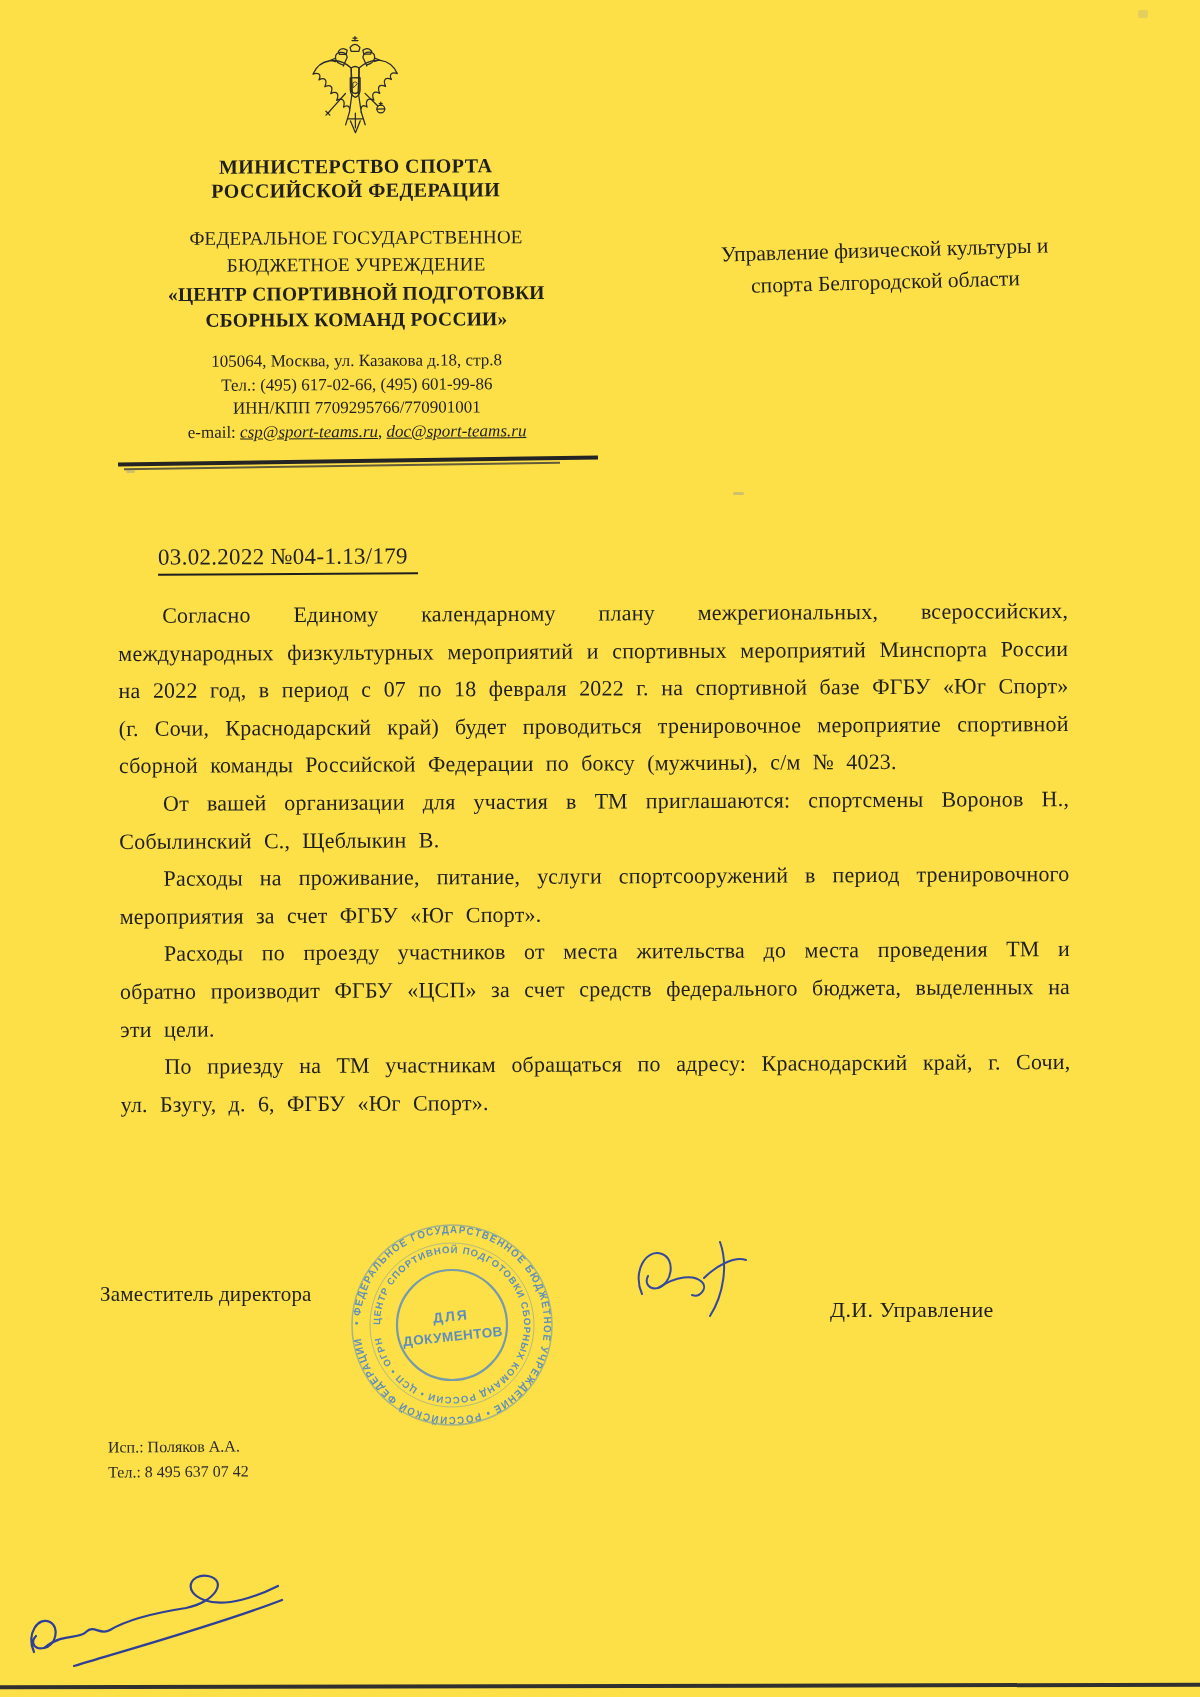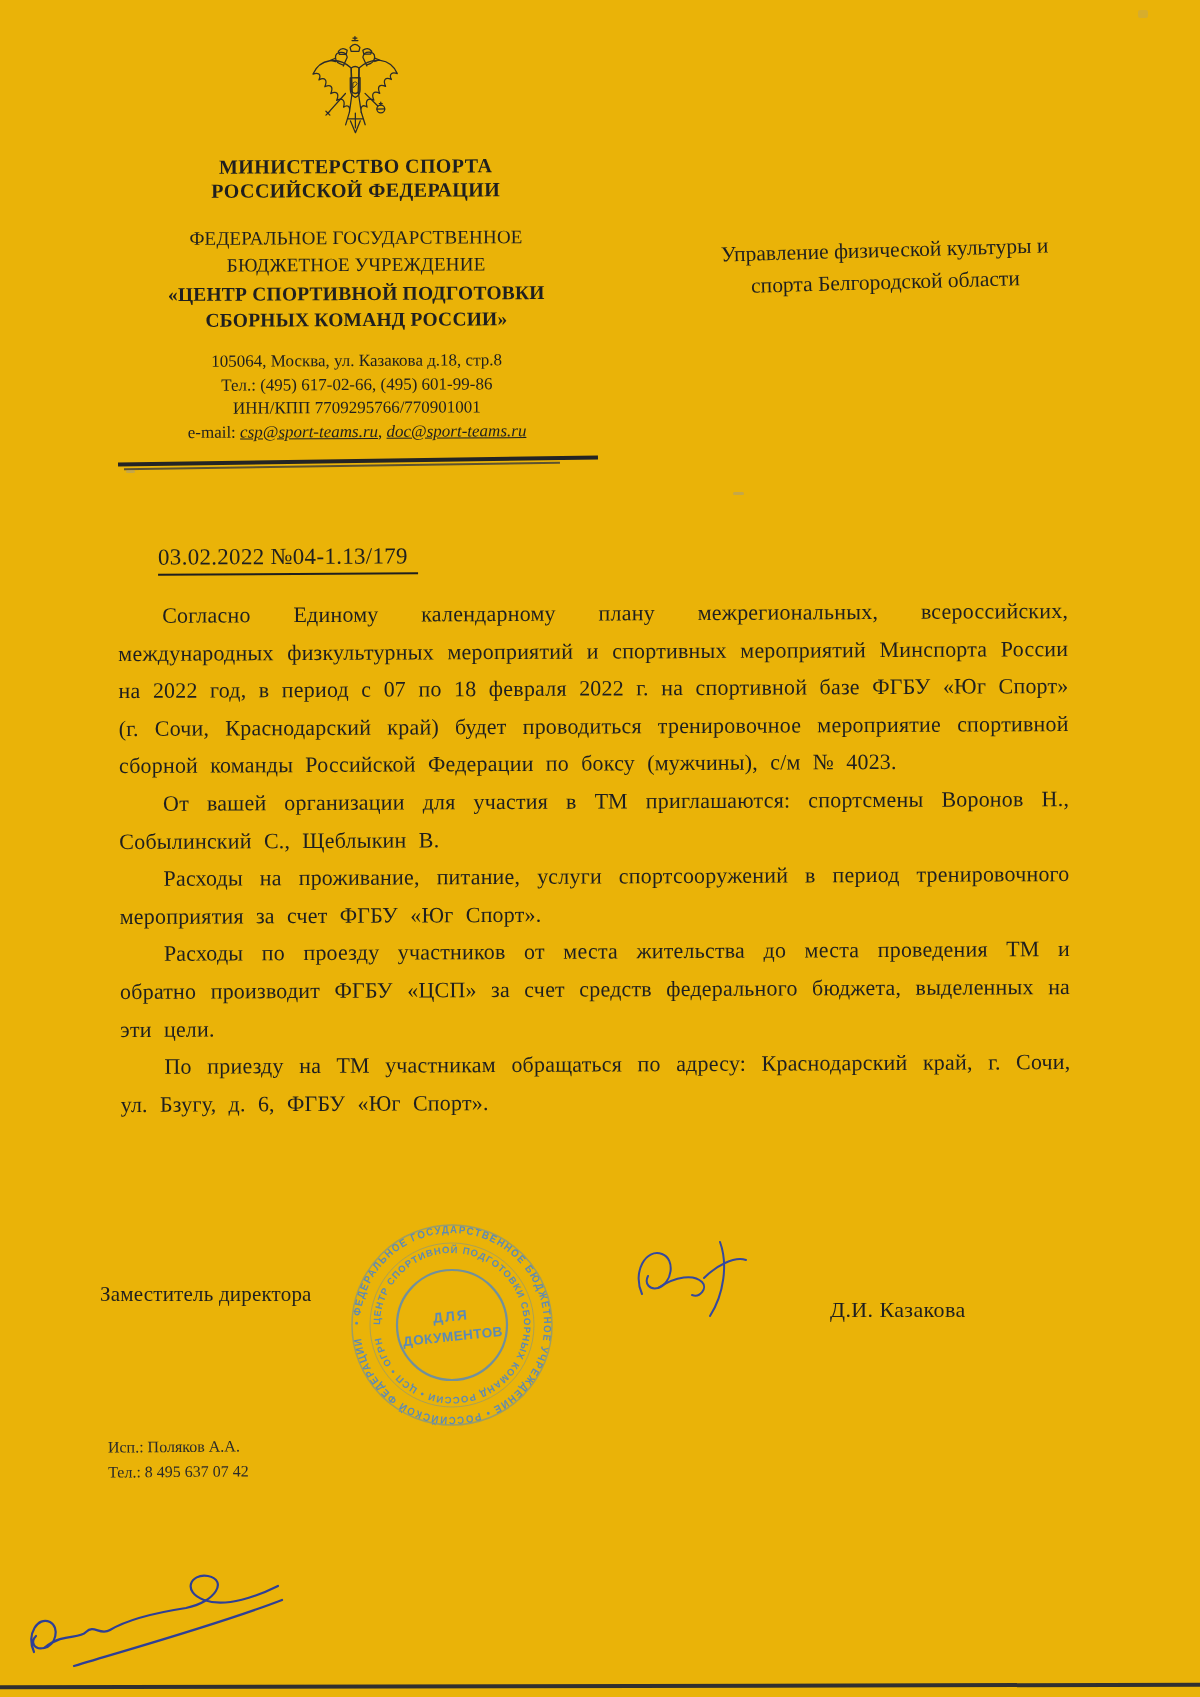--- a/index.html
+++ b/index.html
@@ -1,19 +1,19 @@
 <!DOCTYPE html>
 <html><head>
 <meta charset="utf-8">
 <style>
   * { margin:0; padding:0; box-sizing:border-box; }
   html,body { background:#e8e8e8; }
   .page {
     position:relative; width:1200px; height:1697px; margin:0 auto;
-    background:#eab308; overflow:hidden;
+    background:#fde047; overflow:hidden;
     font-family:"Liberation Serif","DejaVu Serif",serif; color:#1f1f1f;
   }
   
   .letterhead { position:absolute; left:118px; top:34px; width:476px; text-align:center; transform:rotate(-0.3deg); }
   .emblem { display:block; margin:0 auto 2px auto; }
   .lh-ministry { font-weight:bold; font-size:20px; line-height:24px; letter-spacing:0.4px; margin-top:6px; }
   .lh-orgtype  { font-size:19px; line-height:27px; margin-top:22px; letter-spacing:0.2px; }
   .lh-orgname  { font-weight:bold; font-size:19.5px; line-height:26px; margin-top:3px; letter-spacing:0.2px; }
   .lh-small    { font-size:17px; line-height:23.5px; }
   .lh-contacts { margin-top:16px; }
@@ -140,21 +140,21 @@
 
   <svg class="sig-mark" width="170" height="110" viewBox="0 0 170 110" xmlns="http://www.w3.org/2000/svg">
     <g fill="none" stroke="#35489e" stroke-width="2" stroke-linecap="round">
       <path d="M20,64 C10,42 24,18 40,24 C54,29 50,54 36,58 C28,60 22,54 26,46"></path>
       <path d="M36,58 C54,46 72,44 80,52 C86,58 78,68 70,65"></path>
       <path d="M98,12 C106,34 102,64 88,86"></path>
       <path d="M82,48 C94,36 112,26 124,30"></path>
     </g>
   </svg>
 
-  <div class="sig-name">Д.И. Казакова</div>
+  <div class="sig-name">Д.И. Управление</div>
 
   <div class="footer">
     <div>Исп.: Поляков А.А.</div>
     <div>Тел.: 8 495 637 07 42</div>
   </div>
 
   <svg class="big-sign" width="300" height="115" viewBox="0 0 300 115" xmlns="http://www.w3.org/2000/svg">
     <g fill="none" stroke="#2e3f96" stroke-width="2.2" stroke-linecap="round">
       <path d="M16,86 C8,68 20,50 32,56 C42,61 38,80 26,82 C16,84 12,76 18,70"></path>
       <path d="M26,82 C46,66 60,74 68,66 C76,58 82,70 92,64 C112,52 142,46 168,42 C198,36 210,14 190,10 C172,7 164,26 186,34 C208,42 240,30 260,20"></path>

